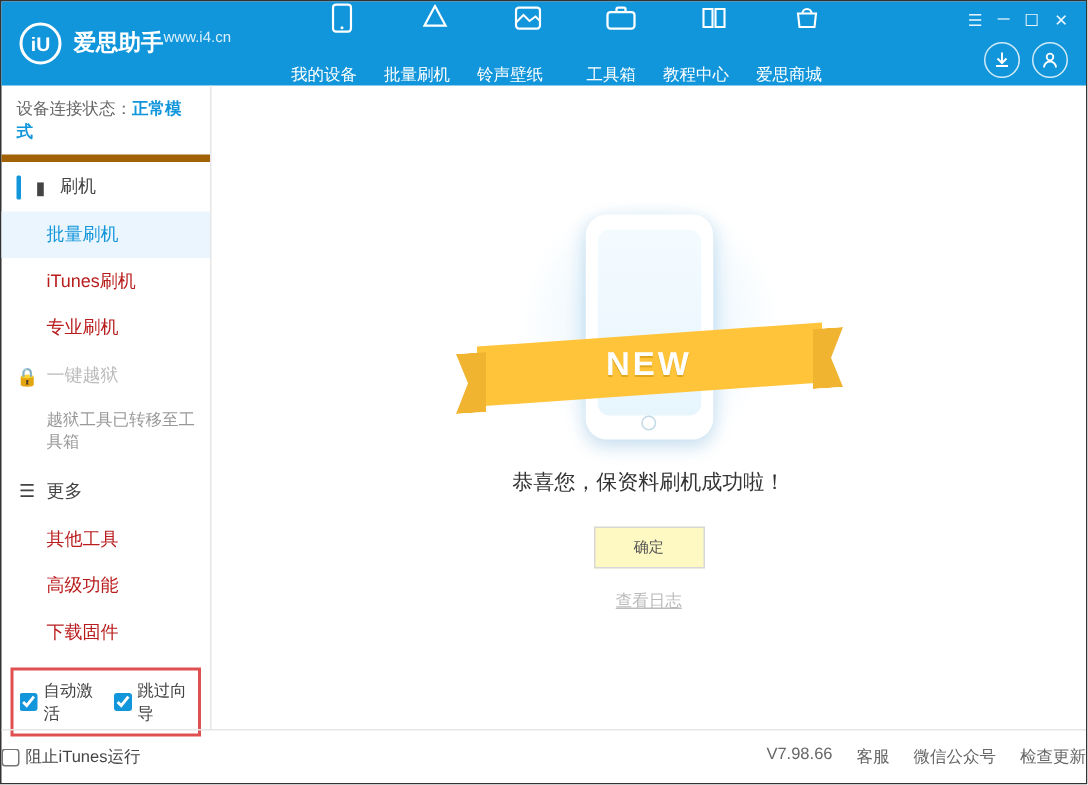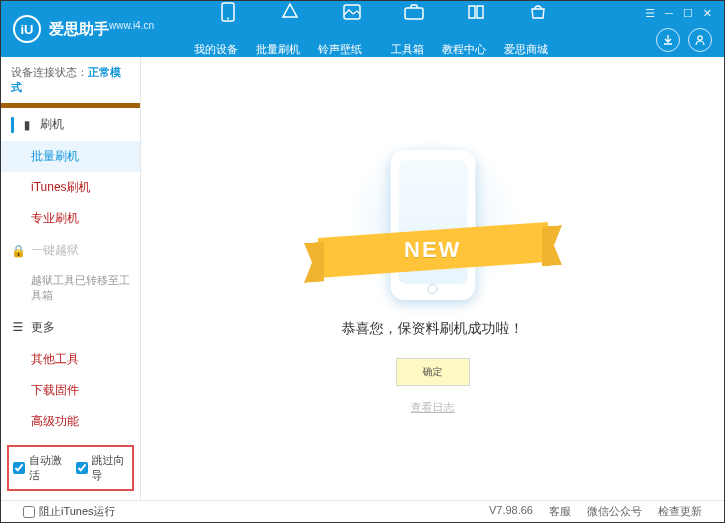--- a/index.html
+++ b/index.html
@@ -56,21 +56,21 @@
 .ribbon span{ font-weight:900; font-size:22px; color:#fff; letter-spacing:2px; transform:skewY(4deg); text-shadow:0 1px 0 #e0a61f; }
 .ribbon::before,.ribbon::after{ content:""; position:absolute; top:4px; width:20px; height:40px; background:#f0b430; }
 .ribbon::before{ left:-14px; clip-path:polygon(0 0,100% 0,100% 100%,0 100%,40% 50%); }
 .ribbon::after{ right:-14px; clip-path:polygon(0 0,100% 0,60% 50%,100% 100%,0 100%); }
 
 .success-text { margin-top:18px; font-size:14px; color:#333; }
 .ok-btn { margin-top:20px; padding:6px 26px; border:1px solid #d7d7d7; background:#fef9c3; font-size:10px; color:#555; cursor:pointer; }
 .log-link { margin-top:14px; font-size:11px; color:#bbb; text-decoration:underline; cursor:pointer; }
 
 
-.statusbar { height: 22px; border-top:1px solid #e6e6e6; display:flex; align-items:center; padding:0 22px; font-size:11px; color:#666; gap:16px; }
+.statusbar { height: 36px; border-top:1px solid #e6e6e6; display:flex; align-items:center; padding:0 0; font-size:11px; color:#666; gap:16px; }
 .statusbar .right { margin-left:auto; display:flex; gap:16px; }
 .stat-item { cursor:pointer; }
 
 svg { display:block; }
 </style>
 </head>
 <body>
 
 <div class="window">
 
@@ -182,22 +182,22 @@
         <span class="hicon">🔒</span>
         <span>一键越狱</span>
       </div>
       <div class="side-note">越狱工具已转移至工具箱</div>
 
       <div class="side-section">
         <span class="hicon">☰</span>
         <span>更多</span>
       </div>
       <div class="side-sub"><span>其他工具</span></div>
+      <div class="side-sub"><span>高级功能</span></div>
       <div class="side-sub"><span>下载固件</span></div>
-      <div class="side-sub"><span>高级功能</span></div>
 
       <div class="side-checks">
         <label class="chk">
             <input type="checkbox" checked="" style="">
             <span>自动激活</span>
           </label>
         <label class="chk">
             <input type="checkbox" checked="" style="">
             <span>跳过向导</span>
           </label>

